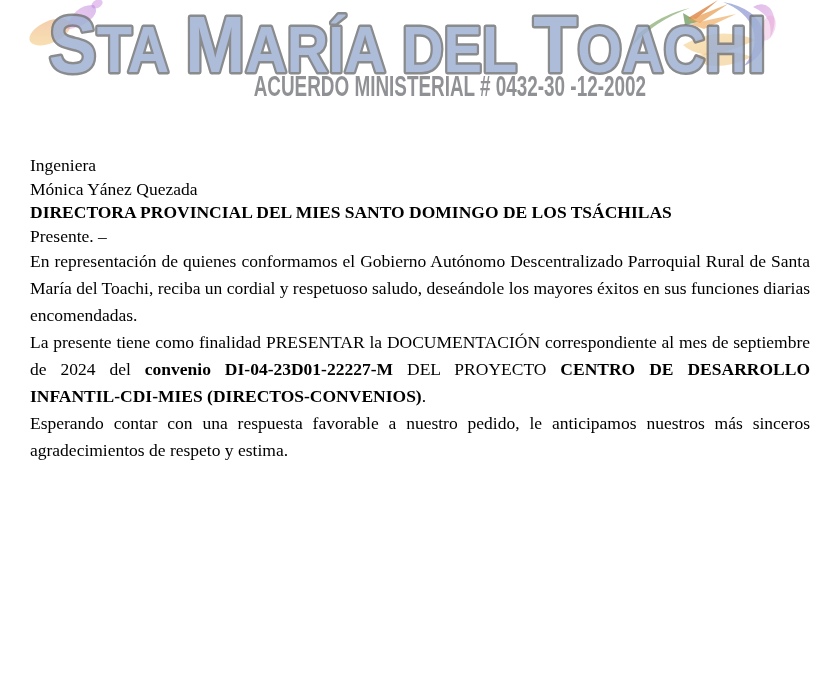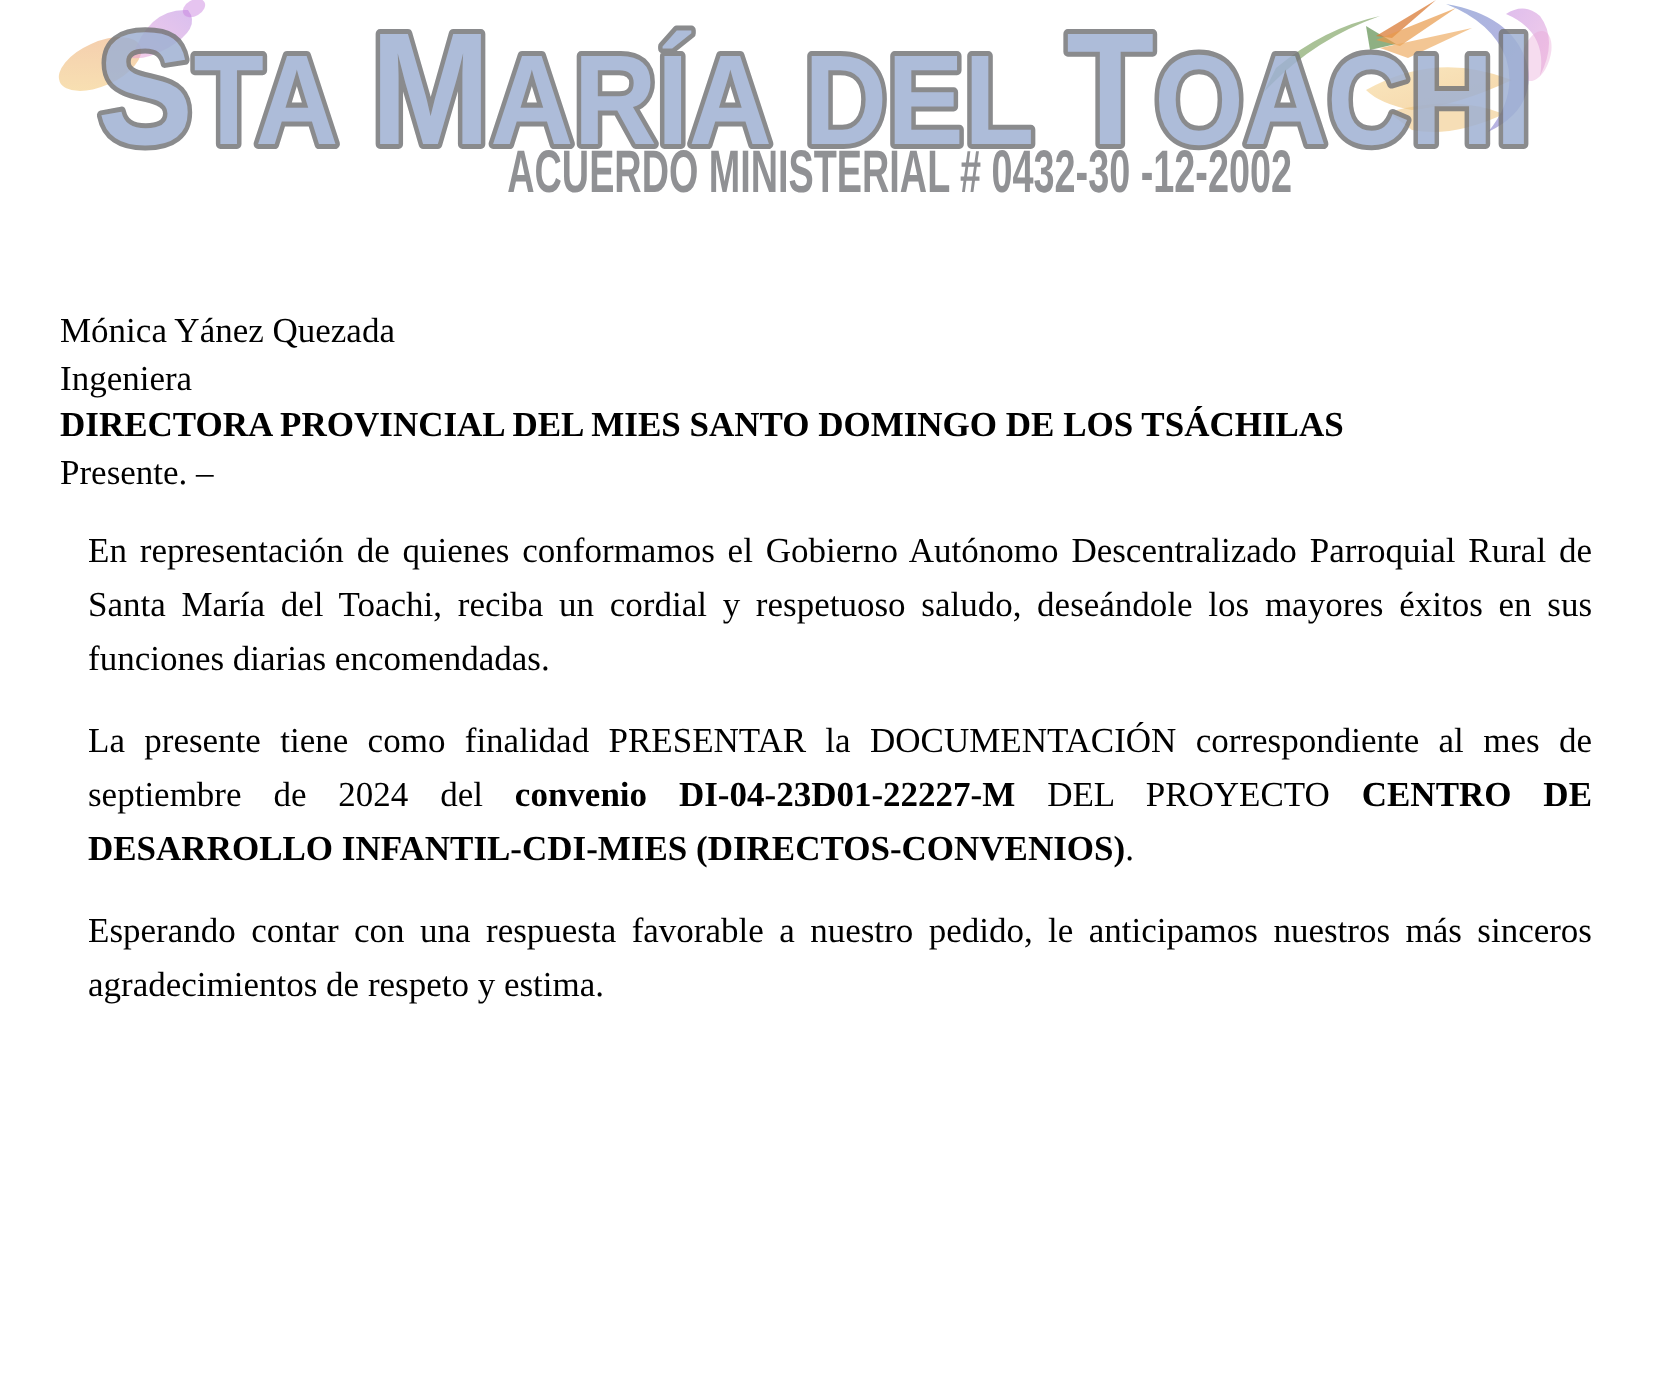--- a/index.html
+++ b/index.html
@@ -29,21 +29,21 @@
     line-height:23.5px;
   }
   .oficio{font-weight:bold;}
   .recipient-block{
     margin-top:49px;
     line-height:23.5px;
   }
   .recipient-position{font-weight:bold;}
   .salutation{margin-top:23px;line-height:27px;}
   p.body-par{
-    margin:14px;
+    margin:0;
     line-height:27px;
     text-align:justify;
   }
   .par1{margin-top:25px;}
   .par2{margin-top:14px;}
   .par3{margin-top:16px;}
   .closing{margin-top:14px;line-height:27px;}
 </style>
 </head>
 <body>
@@ -98,22 +98,22 @@
     <svg class="logo-svg" width="828" height="105" viewBox="0 0 828 105">
       <text x="453" y="72" transform="scale(0.9 1)" text-anchor="middle" font-family="Liberation Sans, sans-serif" font-weight="bold" paint-order="stroke" stroke-linejoin="round" stroke-width="5" opacity="0.85" fill="#9fb1d3" stroke="#76777a"><tspan font-size="80">S</tspan><tspan font-size="64">TA</tspan><tspan font-size="64">&nbsp;</tspan><tspan font-size="80">M</tspan><tspan font-size="64">ARÍA</tspan><tspan font-size="64">&nbsp;</tspan><tspan font-size="64">DEL</tspan><tspan font-size="64">&nbsp;</tspan><tspan font-size="80">T</tspan><tspan font-size="64">OACH</tspan><tspan font-size="80">I</tspan></text>
       <text x="714" y="96" transform="scale(0.63 1)" text-anchor="middle" font-family="Liberation Sans, sans-serif" font-weight="bold" font-size="30" opacity="0.85" fill="#7d7e82">ACUERDO MINISTERIAL # 0432-30 -12-2002</text>
     </svg>
   </div>
 
   <div class="content">
 
 
     <div class="recipient-block">
+      <div>Ingeniera</div>
       <div>Mónica Yánez Quezada</div>
-      <div>Ingeniera</div>
       <div class="recipient-position">DIRECTORA PROVINCIAL DEL MIES SANTO DOMINGO DE LOS TSÁCHILAS</div>
       <div>Presente. –</div>
     </div>
 
 
     <p class="body-par par1">En representación de quienes conformamos el Gobierno Autónomo Descentralizado Parroquial Rural de Santa María del Toachi, reciba un cordial y respetuoso saludo, deseándole los mayores éxitos en sus funciones diarias encomendadas.</p>
 
     <p class="body-par par2"><span>La presente tiene como finalidad PRESENTAR la DOCUMENTACIÓN correspondiente al mes de septiembre de 2024 del </span><span style="font-weight: bold;">convenio DI-04-23D01-22227-M</span><span> DEL PROYECTO </span><span style="font-weight: bold;">CENTRO DE DESARROLLO INFANTIL-CDI-MIES (DIRECTOS-CONVENIOS)</span><span>.</span></p>
 
     <p class="body-par par3">Esperando contar con una respuesta favorable a nuestro pedido, le anticipamos nuestros más sinceros agradecimientos de respeto y estima.</p>

